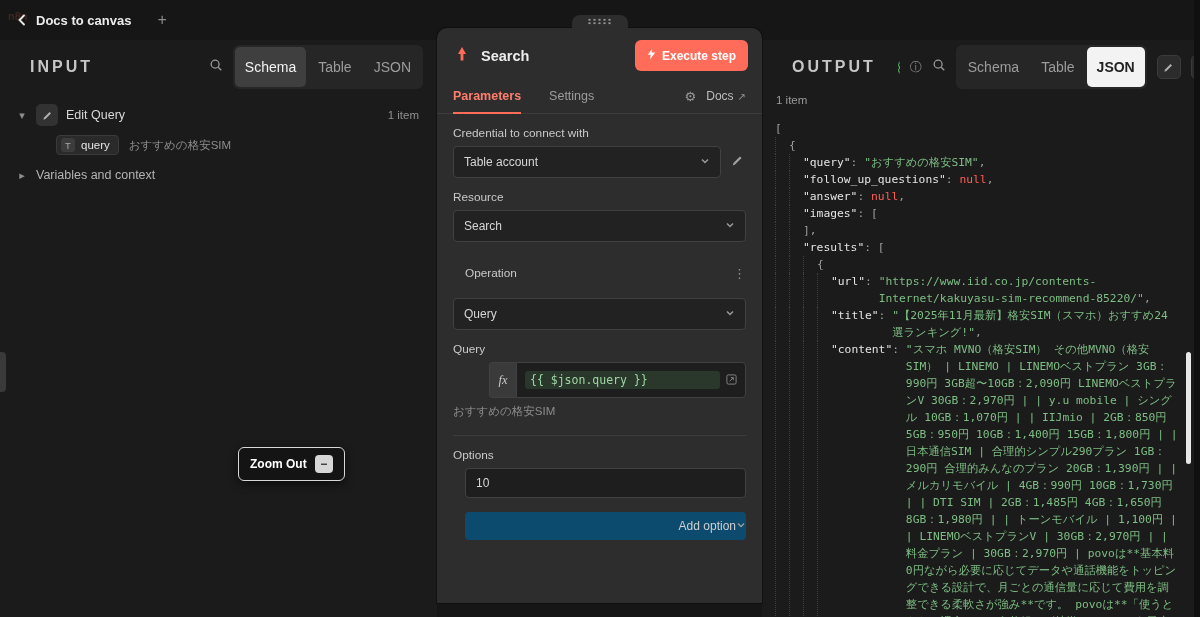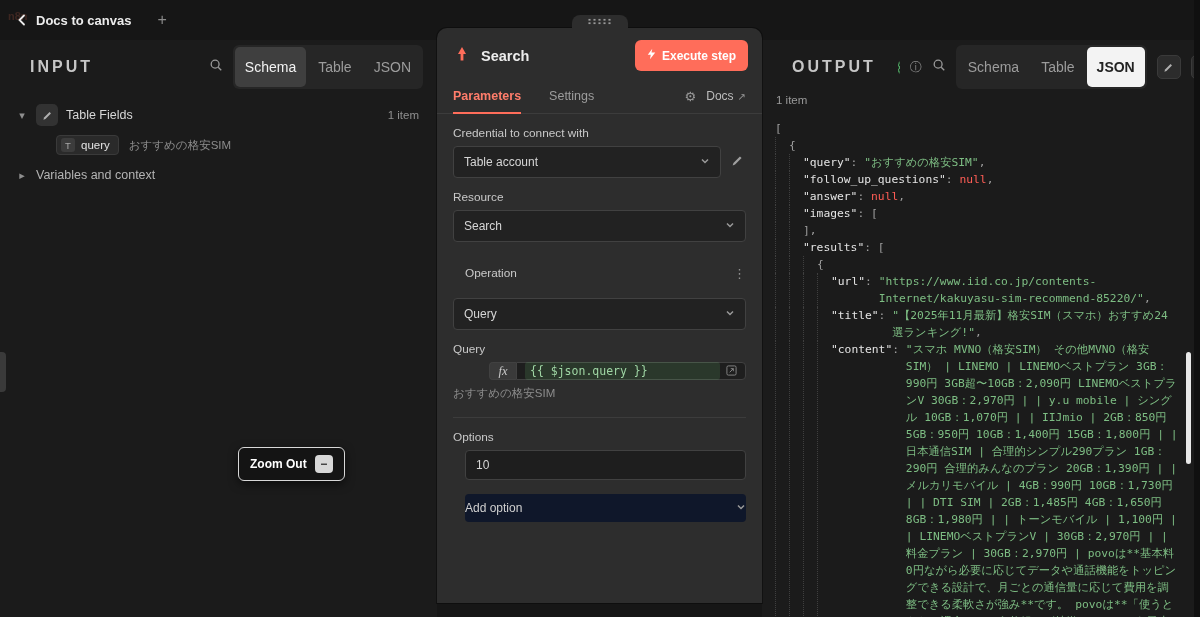--- a/index.html
+++ b/index.html
@@ -65,35 +65,35 @@
   .f-label{display:block;font-size:11.8px;color:#c9c9c9;margin:12px 0 6px;}
   .f-label.first{margin-top:0;}
   .label-row{display:flex;justify-content:space-between;align-items:center;margin:12px 0 6px;}
   .label-row .f-label{margin:12px;}
   .kebab{color:#8f8f8f;font-size:13px;cursor:pointer;}
   .select{height:30px;background:#222;border:1px solid #414141;border-radius:4px;display:flex;align-items:center;
           justify-content:space-between;padding:0 10px;font-size:12px;color:#d6d6d6;cursor:pointer;flex:1;}
   .row{display:flex;gap:8px;align-items:center;}
   .icon-ghost{background:none;border:none;color:#a0a0a0;padding:2px;cursor:pointer;}
 
-  .expr{display:flex;height:18px;padding-left:36px;}
+  .expr{display:flex;height:36px;padding-left:36px;}
   .fx{width:26px;background:#3a3a3a;border:1px solid #414141;border-right:none;border-radius:4px 0 0 4px;
       color:#c9c9c9;font-family:"Liberation Serif",serif;font-style:italic;font-size:12.5px;
       display:flex;align-items:center;justify-content:center;cursor:pointer;}
   .expr-input{flex:1;background:#1e1e1e;border:1px solid #414141;border-radius:0 4px 4px 0;display:flex;
               align-items:center;padding:0 8px;gap:6px;cursor:text;min-width:0;}
   .expr-input code{flex:1;font-family:"DejaVu Sans Mono",monospace;font-size:11.5px;color:#9fd6a4;
                    background:rgba(105,190,115,.16);padding:2px 5px;border-radius:3px;overflow:hidden;white-space:nowrap;}
   .preview{margin-top:6px;font-size:11.5px;color:#8c8c8c;}
   .divider{height:1px;background:#3c3c3c;margin:16px 0 0;}
   .option-group{padding-left:12px;margin-top:2px;}
   .text-input{width:100%;box-sizing:border-box;height:30px;background:#1e1e1e;border:1px solid #414141;border-radius:4px;
               color:#d6d6d6;font-size:12px;padding:0 10px;font-family:inherit;}
-  .add-option{margin-top:14px;height:28px;background:#0f172a;border-radius:4px;display:flex;align-items:center;
-              justify-content:space-between;gap:0;color:#cfcfcf;font-size:12px;cursor:pointer;}
+  .add-option{margin-top:14px;height:28px;background:#0c4a6e;border-radius:4px;display:flex;align-items:center;
+              justify-content:flex-end;gap:0;color:#cfcfcf;font-size:12px;cursor:pointer;}
 
   
   .output-panel{left:762px;right:0;}
   .run-success{width:11px;height:11px;border:1.5px dashed #4fa963;border-radius:50%;display:inline-block;}
   .info-i{color:#8a8a8a;font-size:12px;}
   .out-meta{padding:0 14px;color:#9a9a9a;font-size:11.5px;margin-top:0;}
   #json-tree{position:absolute;top:80px;left:13px;right:22px;bottom:0;overflow:hidden;
              font-family:"DejaVu Sans Mono",monospace;font-size:11.3px;line-height:17px;color:#cfcfcf;}
   .jrow{display:flex;min-height:17px;}
   .jguides{display:flex;flex:none;align-self:stretch;}
@@ -151,21 +151,21 @@
       </div>
     </div>
     <div class="tree">
       <div class="tree-row">
         <span class="chev">▾</span>
         <span class="icon-box">
           <svg width="11" height="11" viewBox="0 0 16 16">
               <path d="M2 14 L3 11 L11 3 L13 5 L5 13 Z" fill="#b0b0b0"></path>
             </svg>
         </span>
-        <span>Table Fields</span>
+        <span>Edit Query</span>
         <span class="count">1 item</span>
       </div>
       <div class="field-row">
         <span class="pill">
           <span class="t-badge">T</span>
           <span>query</span>
         </span>
         <span class="field-value">おすすめの格安SIM</span>
       </div>
       <div class="tree-row">

